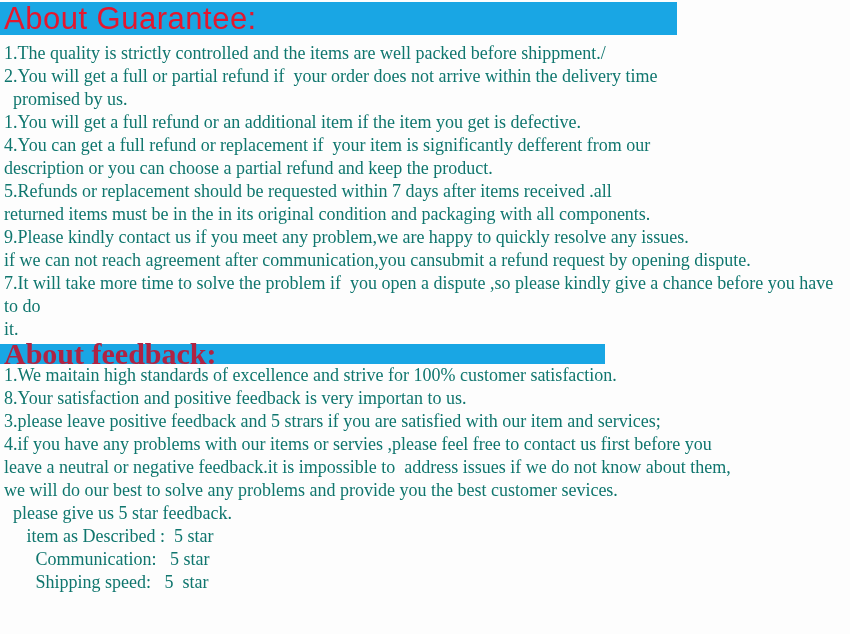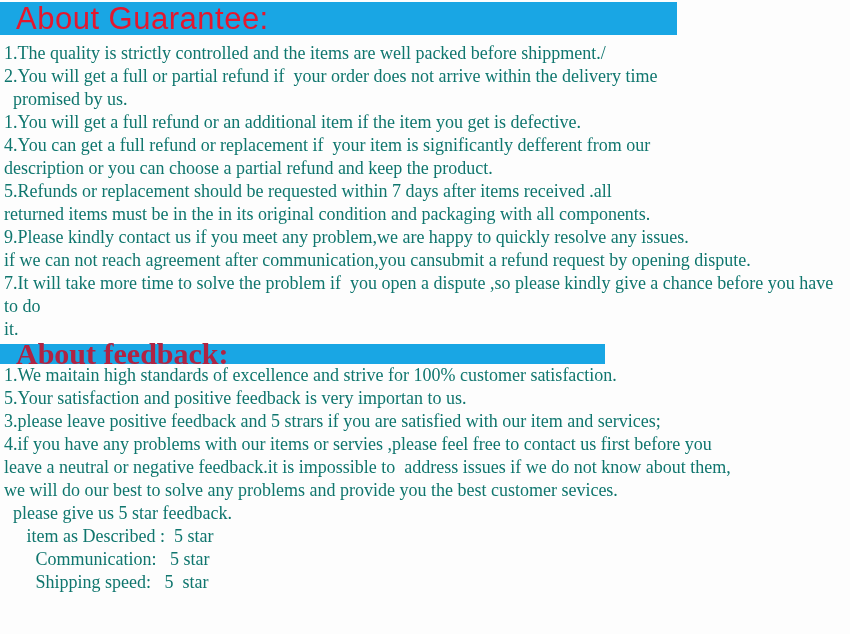--- a/index.html
+++ b/index.html
@@ -12,21 +12,21 @@
     width: 850px;
     height: 634px;
     background: #fdfdfd;
     overflow: hidden;
     font-family: "Liberation Serif", serif;
   }
   .header-bar {
     box-sizing: border-box;
     display: flex;
     align-items: center;
-    padding-left: 16px;
+    padding-left: 4px;
     background: #19a6e4;
   }
   .bar-guarantee {
     width: 677px;
     height: 33px;
     margin-top: 2px;
   }
   .bar-feedback {
     width: 605px;
     height: 20px;
@@ -86,21 +86,21 @@
       <div class="line">it.</div>
     </div>
   </section>
 
   <section>
     <div class="header-bar bar-feedback" style="background: rgb(25, 166, 228);">
       <h2 class="title-feedback" style="color: rgb(176, 35, 67);">About feedback:</h2>
     </div>
     <div class="text-block feedback-text">
       <div class="line">1.We maitain high standards of excellence and strive for 100% customer satisfaction.</div>
-      <div class="line">5.Your satisfaction and positive feedback is very importan to us.</div>
+      <div class="line">8.Your satisfaction and positive feedback is very importan to us.</div>
       <div class="line">3.please leave positive feedback and 5 strars if you are satisfied with our item and services;</div>
       <div class="line">4.if you have any problems with our items or servies ,please feel free to contact us first before you</div>
       <div class="line">leave a neutral or negative feedback.it is impossible to  address issues if we do not know about them,</div>
       <div class="line">we will do our best to solve any problems and provide you the best customer sevices.</div>
       <div class="line">  please give us 5 star feedback.</div>
       <div class="line">     item as Described :  5 star</div>
       <div class="line">       Communication:   5 star</div>
       <div class="line">       Shipping speed:   5  star</div>
     </div>
   </section>

